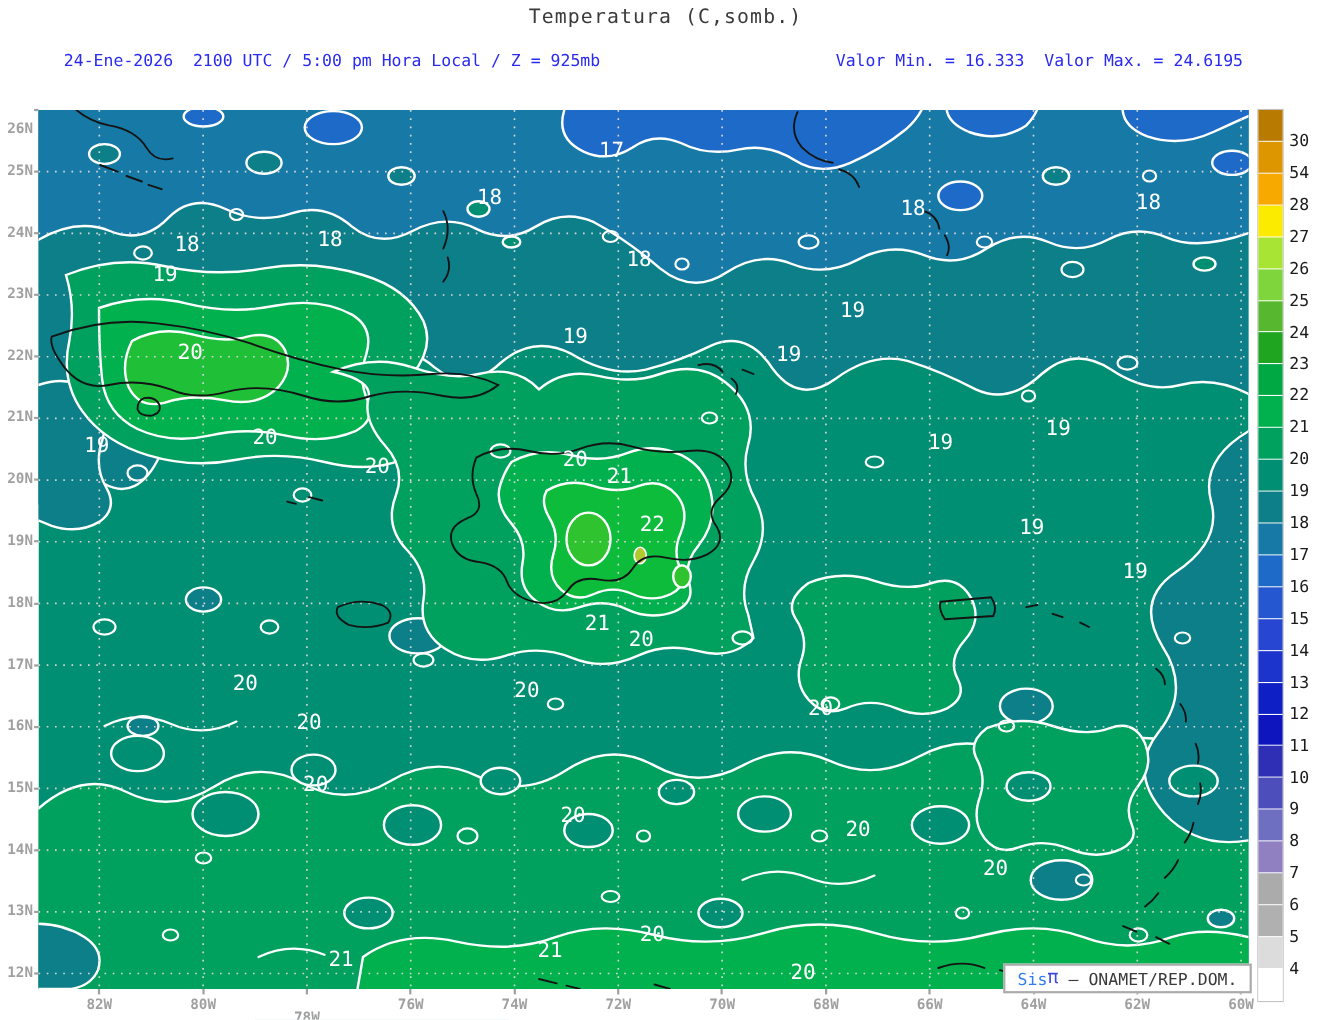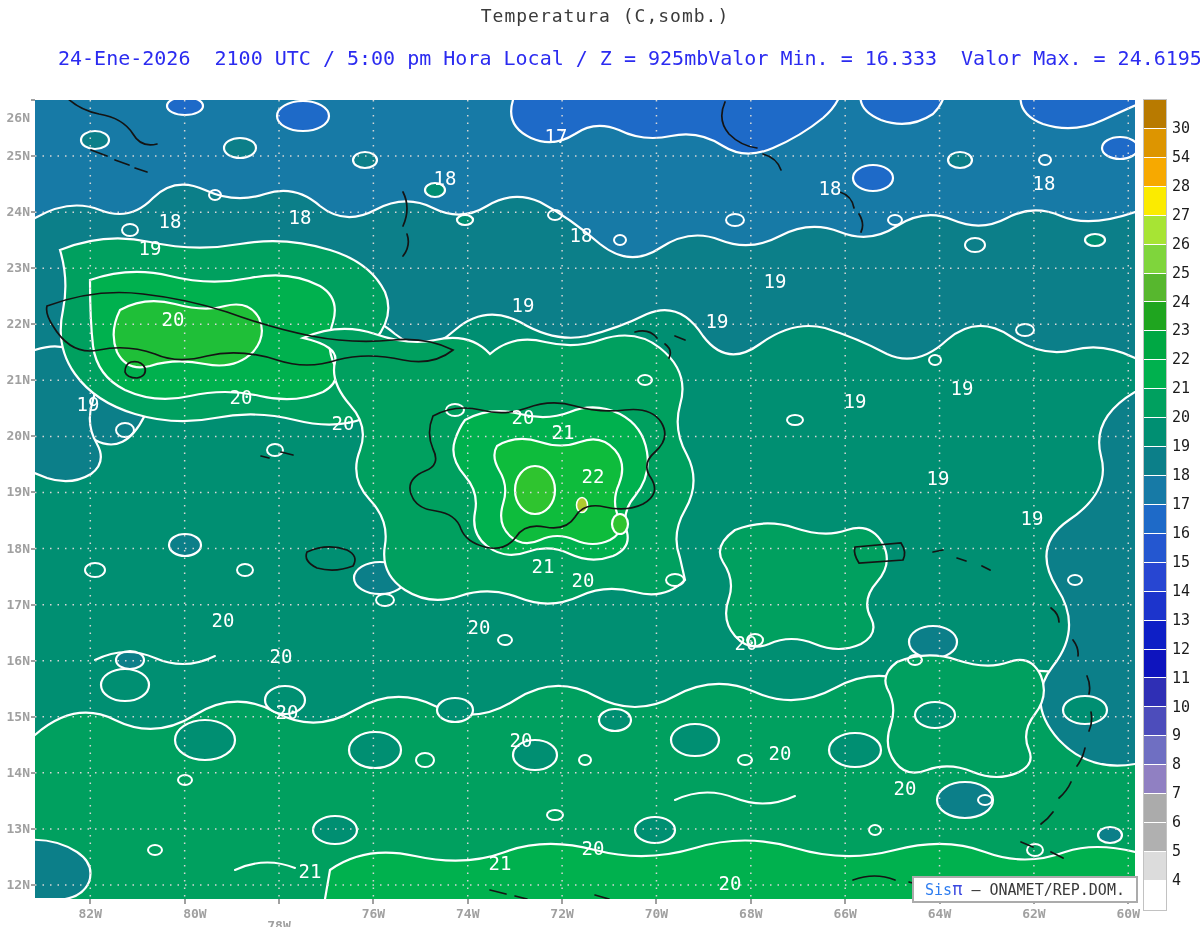--- a/index.html
+++ b/index.html
@@ -1,21 +1,21 @@
 <!DOCTYPE html>
 <html><head>
 <meta charset="utf-8">
 <style>
   html,body{margin:0;padding:0;background:#fff;}
   #page{position:relative;width:1200px;height:927px;background:#fff;overflow:hidden;
         font-family:"DejaVu Sans Mono",monospace;}
   .title{position:absolute;left:35px;width:1140px;top:5px;text-align:center;
          font-size:18px;color:#3b3b3b;letter-spacing:1px;white-space:pre;}
   .hline1{position:absolute;left:58px;width:1072px;top:46px;display:flex;
-          justify-content:space-between;color:#2b2bf0;font-size:20px;white-space:pre;}
+          justify-content:space-between;color:#2b2bf0;font-size:15px;white-space:pre;}
   .hline2{position:absolute;left:35px;width:1105px;top:68px;text-align:center;
           color:#2f8ff2;font-size:15.5px;white-space:pre;}
   #map-wrap{position:absolute;left:35px;top:100px;width:1100px;height:799px;}
   #lat-axis{position:absolute;left:0;top:100px;width:35px;height:810px;}
   .lat-label{position:absolute;right:5px;width:28px;text-align:right;
              font-size:13px;font-weight:bold;color:#a0a0a0;}
   .lat-tick{position:absolute;right:0;width:4px;height:2px;background:#a0a0a0;}
   #lon-axis{position:absolute;left:35px;top:899px;width:1110px;height:28px;}
   .lon-label{position:absolute;top:7px;width:44px;text-align:center;
              font-size:13px;font-weight:bold;color:#a0a0a0;}
@@ -270,21 +270,21 @@
       <div class="lat-label" style="top: 664.84px;">14N</div>
       <div class="lat-tick" style="top: 671.84px;"></div>
       <div class="lat-label" style="top: 720.91px;">13N</div>
       <div class="lat-tick" style="top: 727.91px;"></div>
       <div class="lat-label" style="top: 776.98px;">12N</div>
       <div class="lat-tick" style="top: 783.98px;"></div>
     </div>
   <div id="lon-axis">
       <div class="lon-label" style="left: 33.3px;">82W</div>
       <div class="lon-tick" style="left: 54.3px;"></div>
-      <div class="lon-label" style="left: 127.66px; text-align: right;">80W</div>
+      <div class="lon-label" style="left: 127.66px;">80W</div>
       <div class="lon-tick" style="left: 148.66px;"></div>
       <div class="lon-label" style="left: 222.02px; margin-top: 12px;">78W</div>
       <div class="lon-tick" style="left: 243.02px;"></div>
       <div class="lon-label" style="left: 316.38px;">76W</div>
       <div class="lon-tick" style="left: 337.38px;"></div>
       <div class="lon-label" style="left: 410.74px;">74W</div>
       <div class="lon-tick" style="left: 431.74px;"></div>
       <div class="lon-label" style="left: 505.1px;">72W</div>
       <div class="lon-tick" style="left: 526.1px;"></div>
       <div class="lon-label" style="left: 599.46px;">70W</div>

